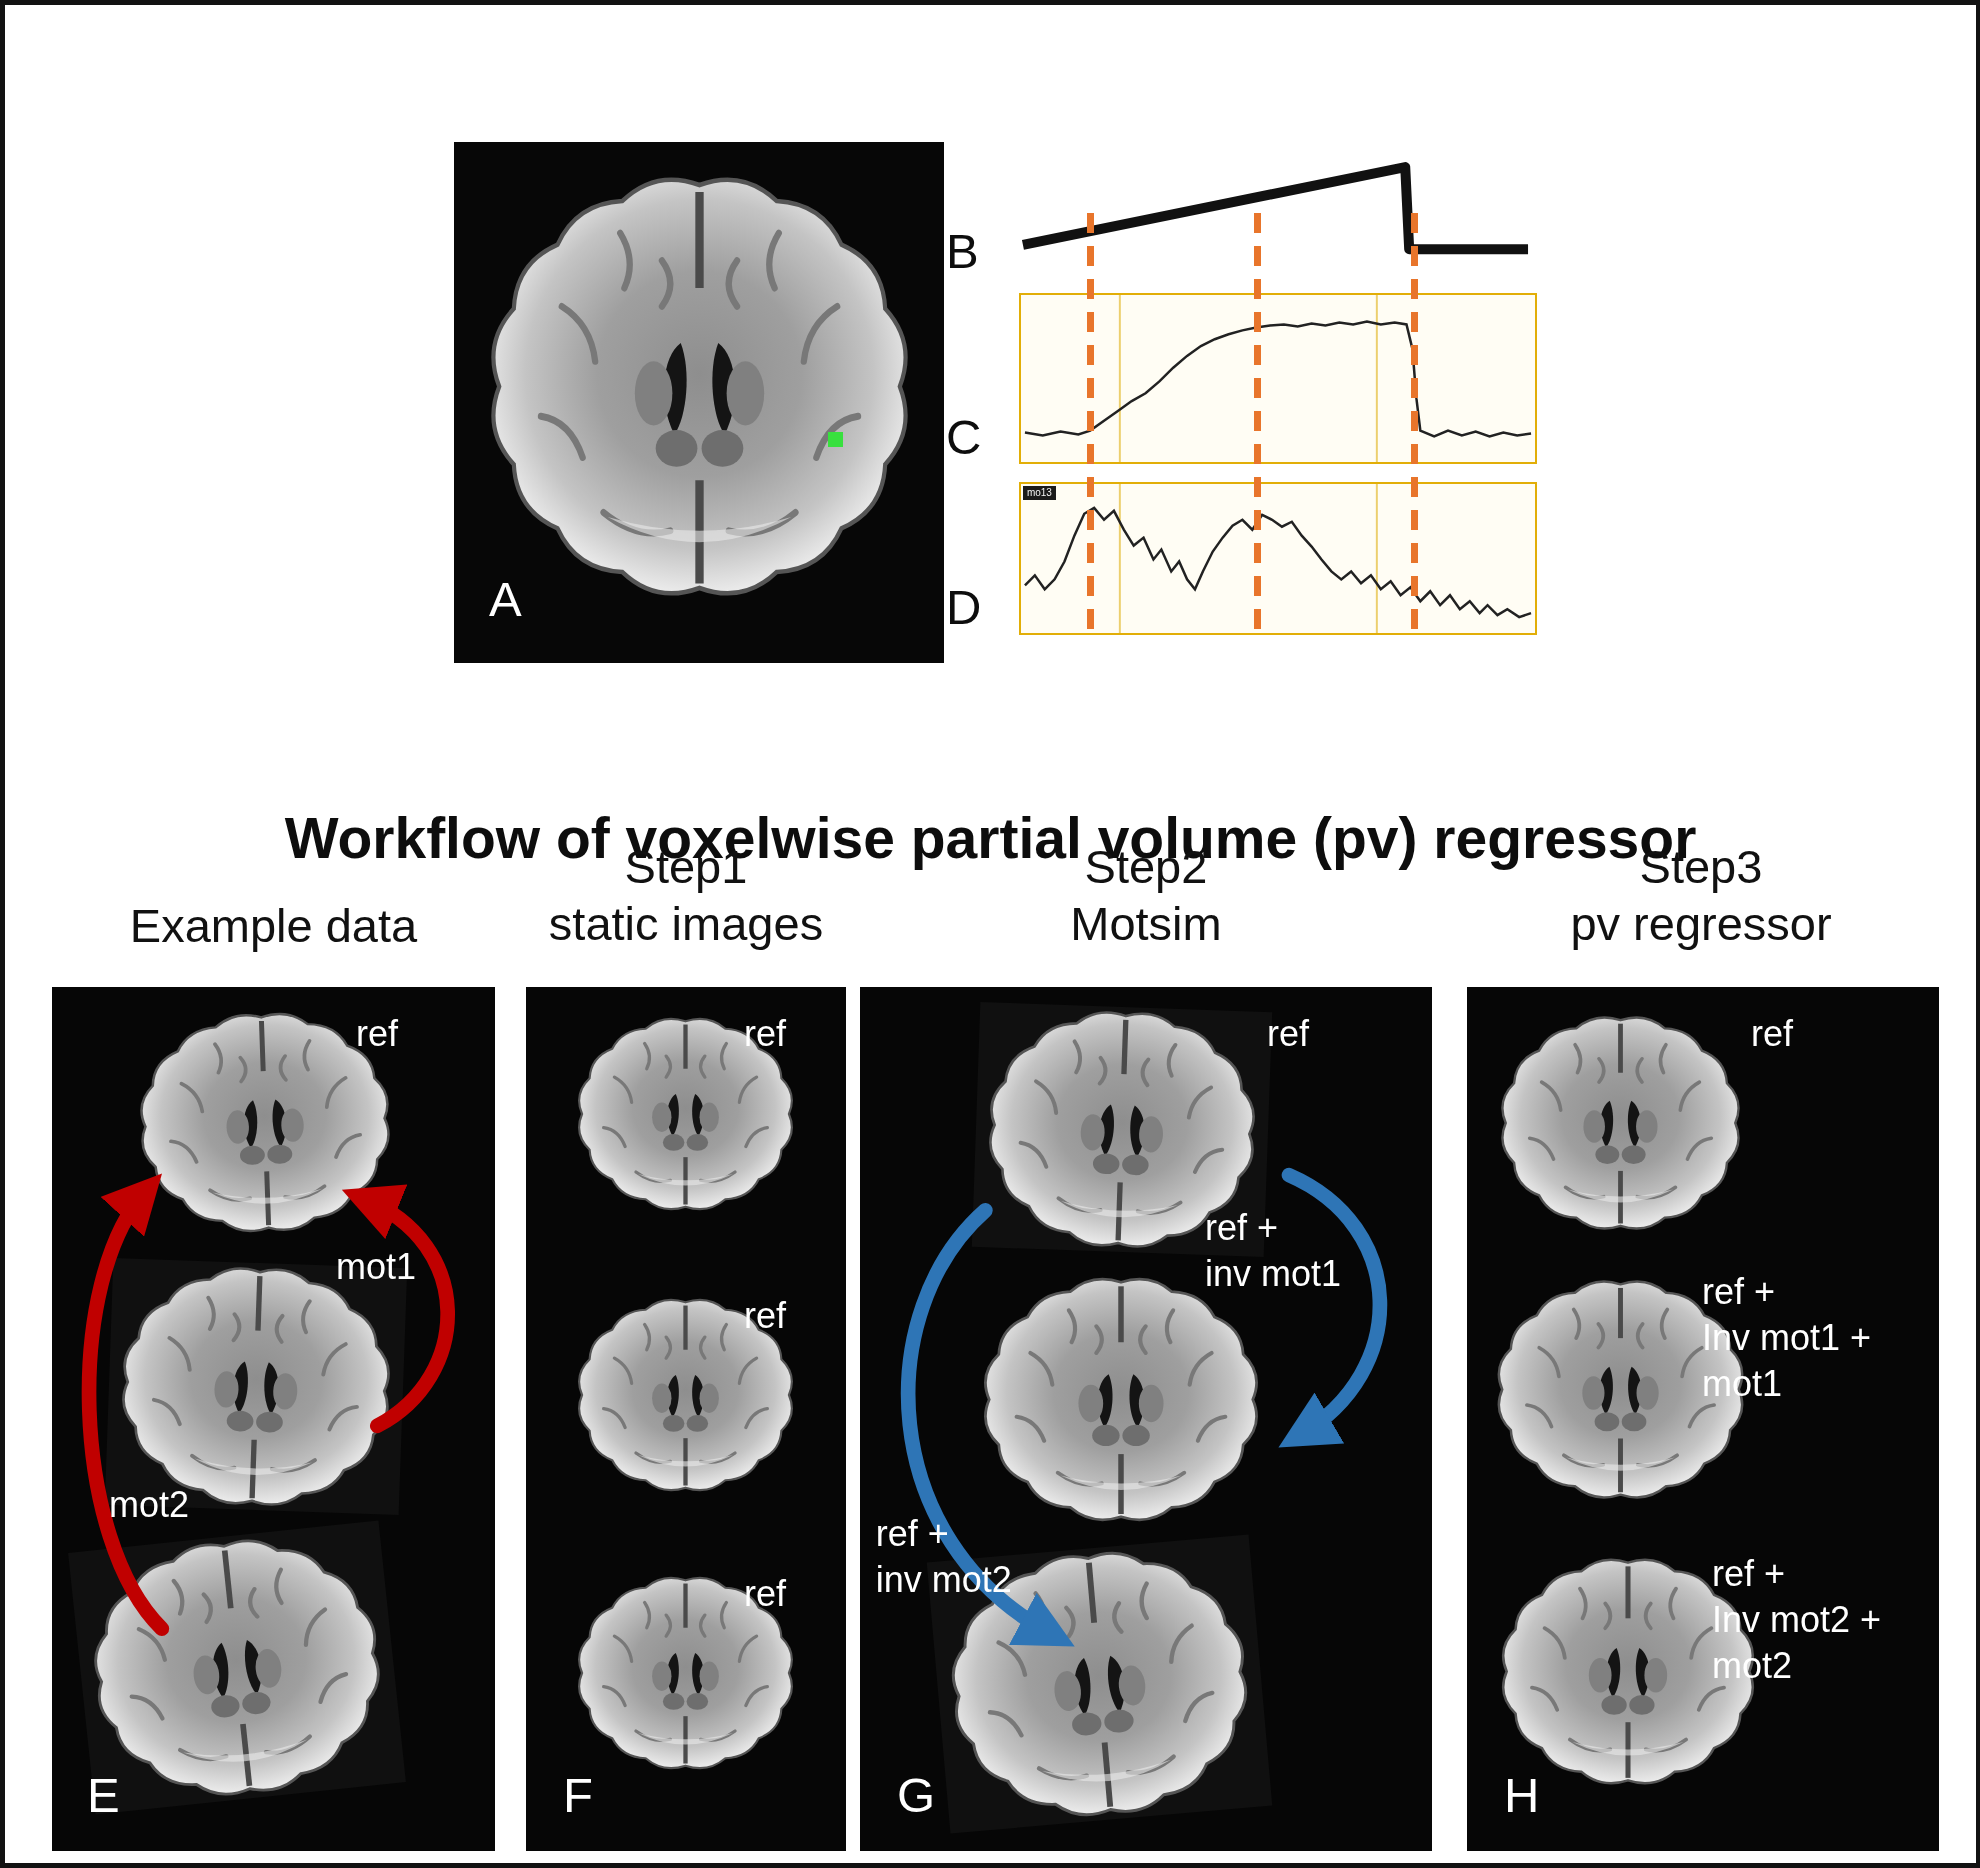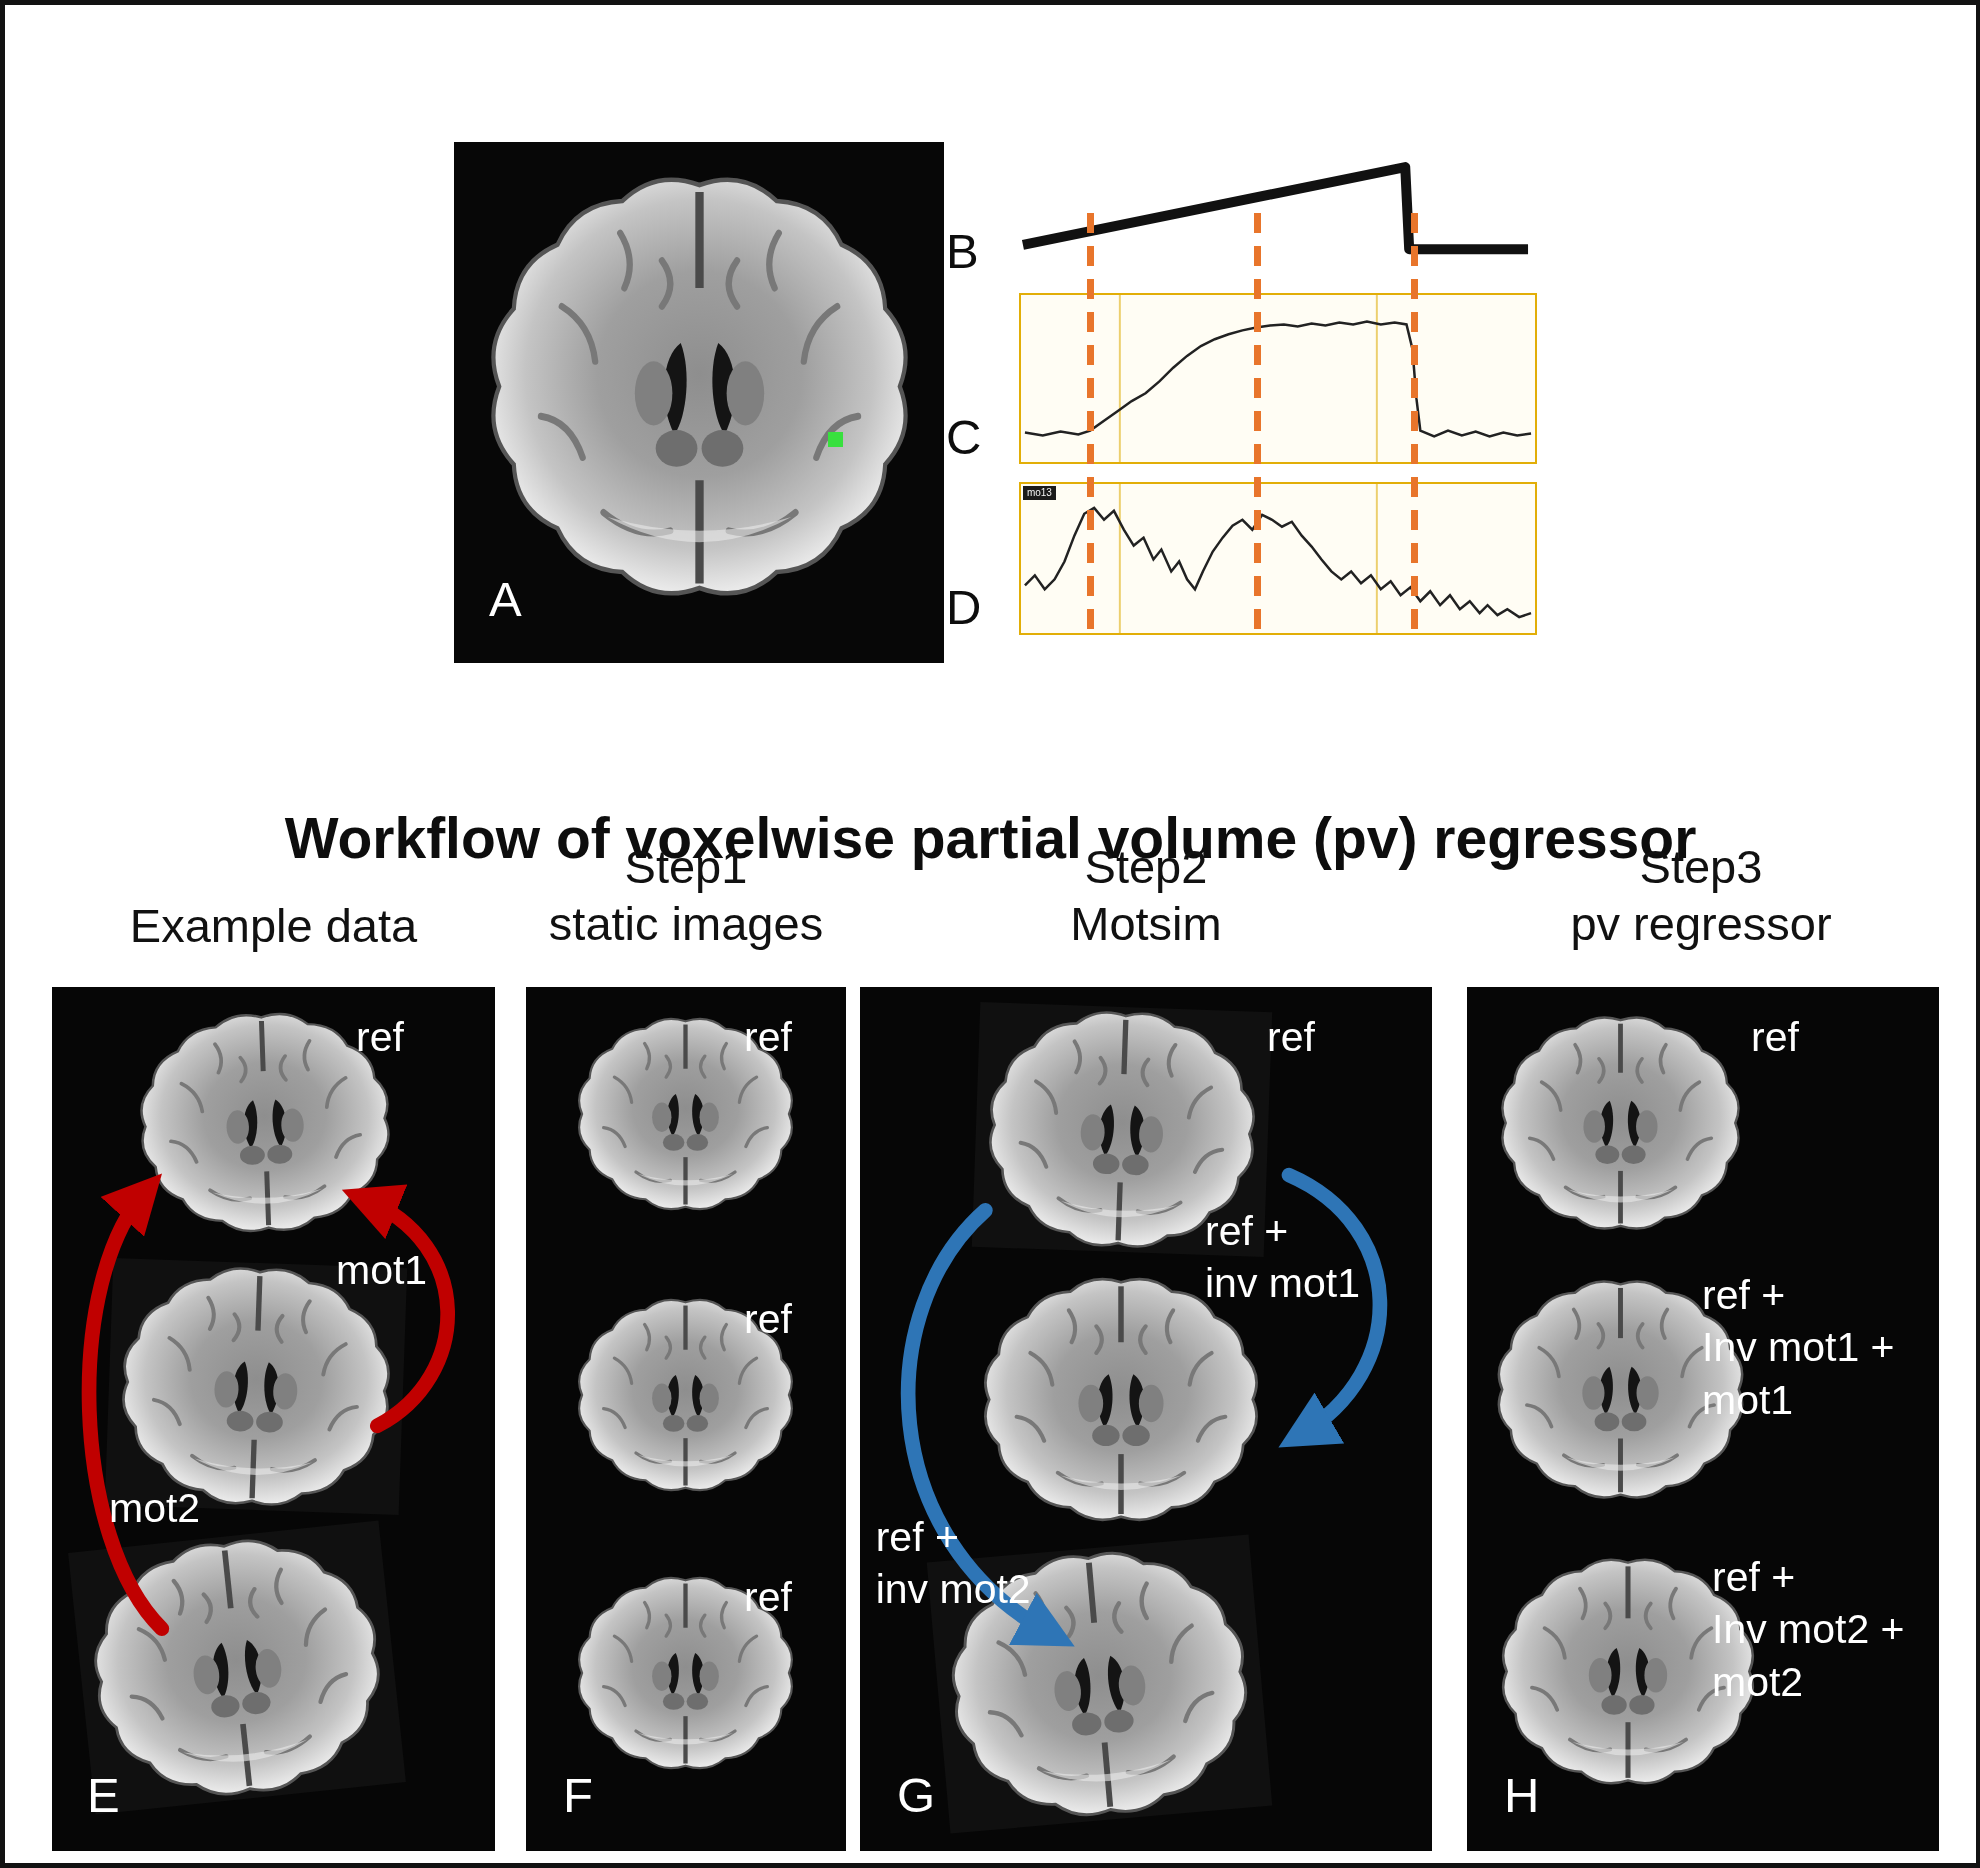--- a/index.html
+++ b/index.html
@@ -34,21 +34,21 @@
   .ch4{left:1441px;width:510px;}
   .panel{position:absolute;top:982px;height:864px;background:#060606;}
   .pE{left:47px;width:443px;}
   .pF{left:521px;width:320px;}
   .pG{left:855px;width:572px;}
   .pH{left:1462px;width:472px;}
   .brain-wrap{position:absolute;}
   .brain-wrap svg{width:100%;height:100%;display:block;}
   .frame{background:#101010;}
   .overlay{position:absolute;left:0;top:0;width:100%;height:100%;pointer-events:none;}
-  .wlabel{position:absolute;color:#ffffff;font-size:41px;line-height:1.28;white-space:nowrap;}
+  .wlabel{position:absolute;color:#ffffff;font-size:36px;line-height:1.28;white-space:nowrap;}
   .corner{position:absolute;color:#ffffff;font-size:49px;}
 </style>
 </head>
 <body>
 
 <div class="fig">
 
   <svg class="defs" aria-hidden="true">
     <defs>
       <radialGradient id="gCortex" cx="50%" cy="47%" r="62%">

